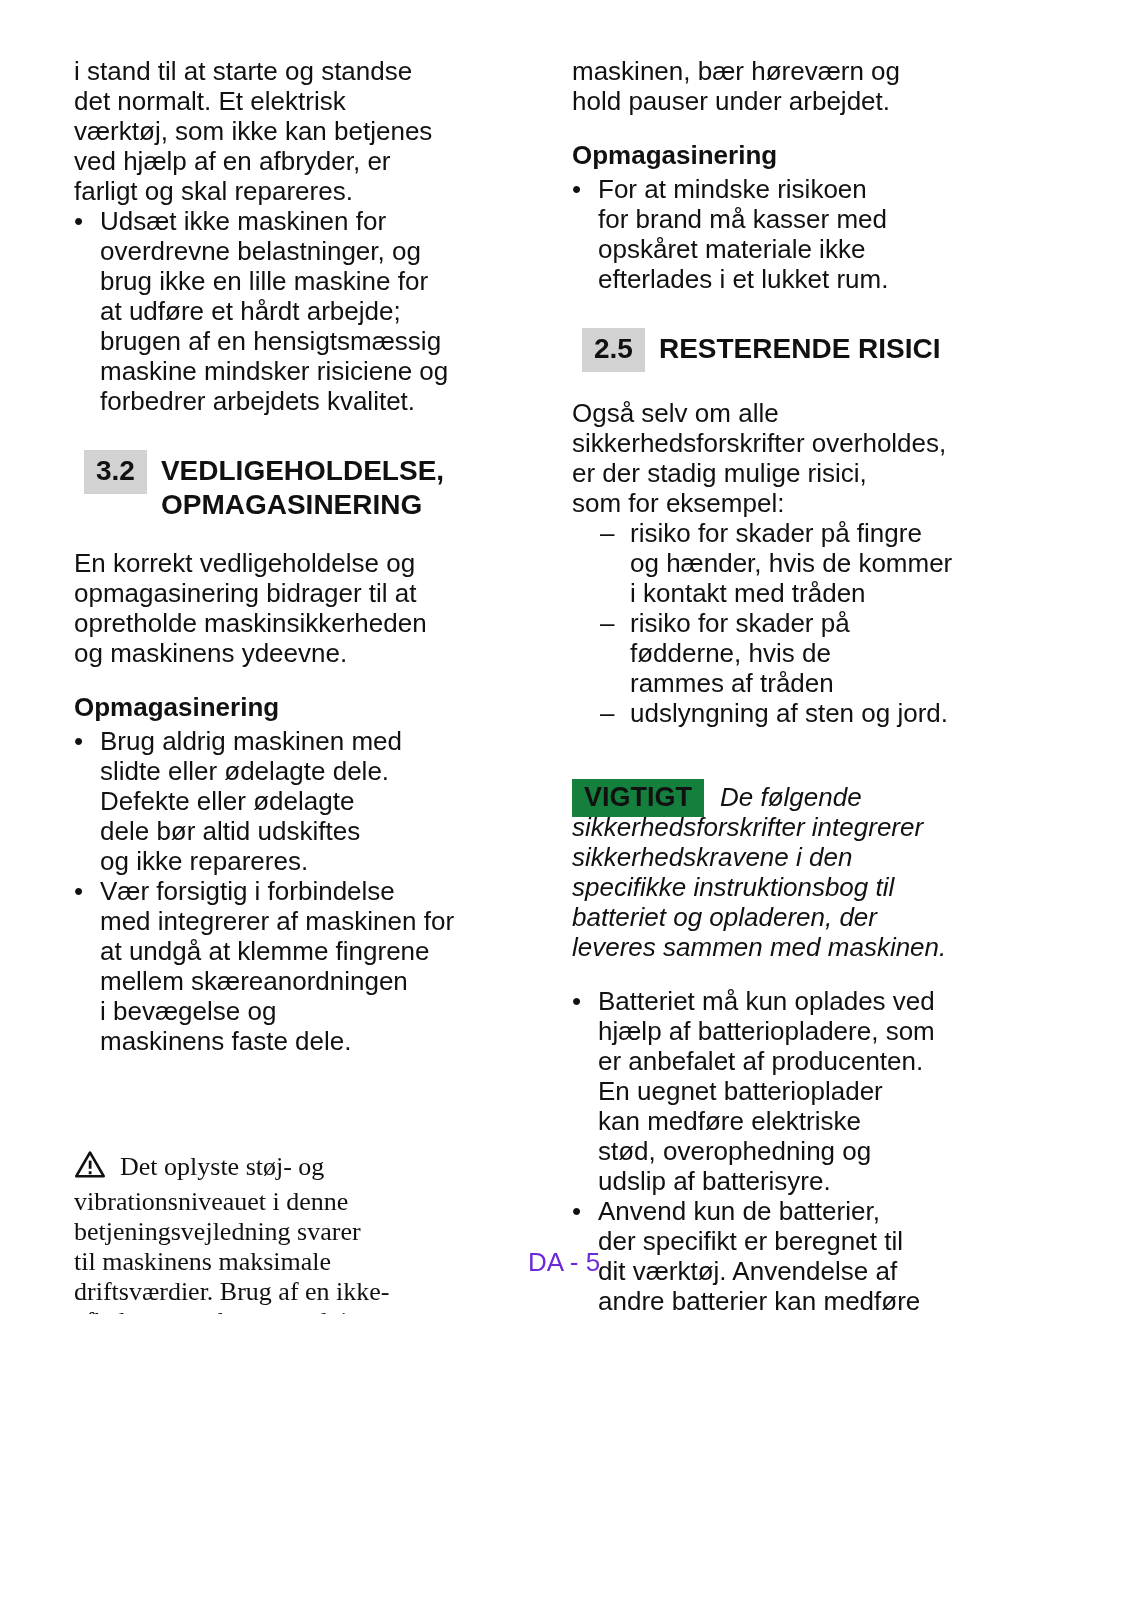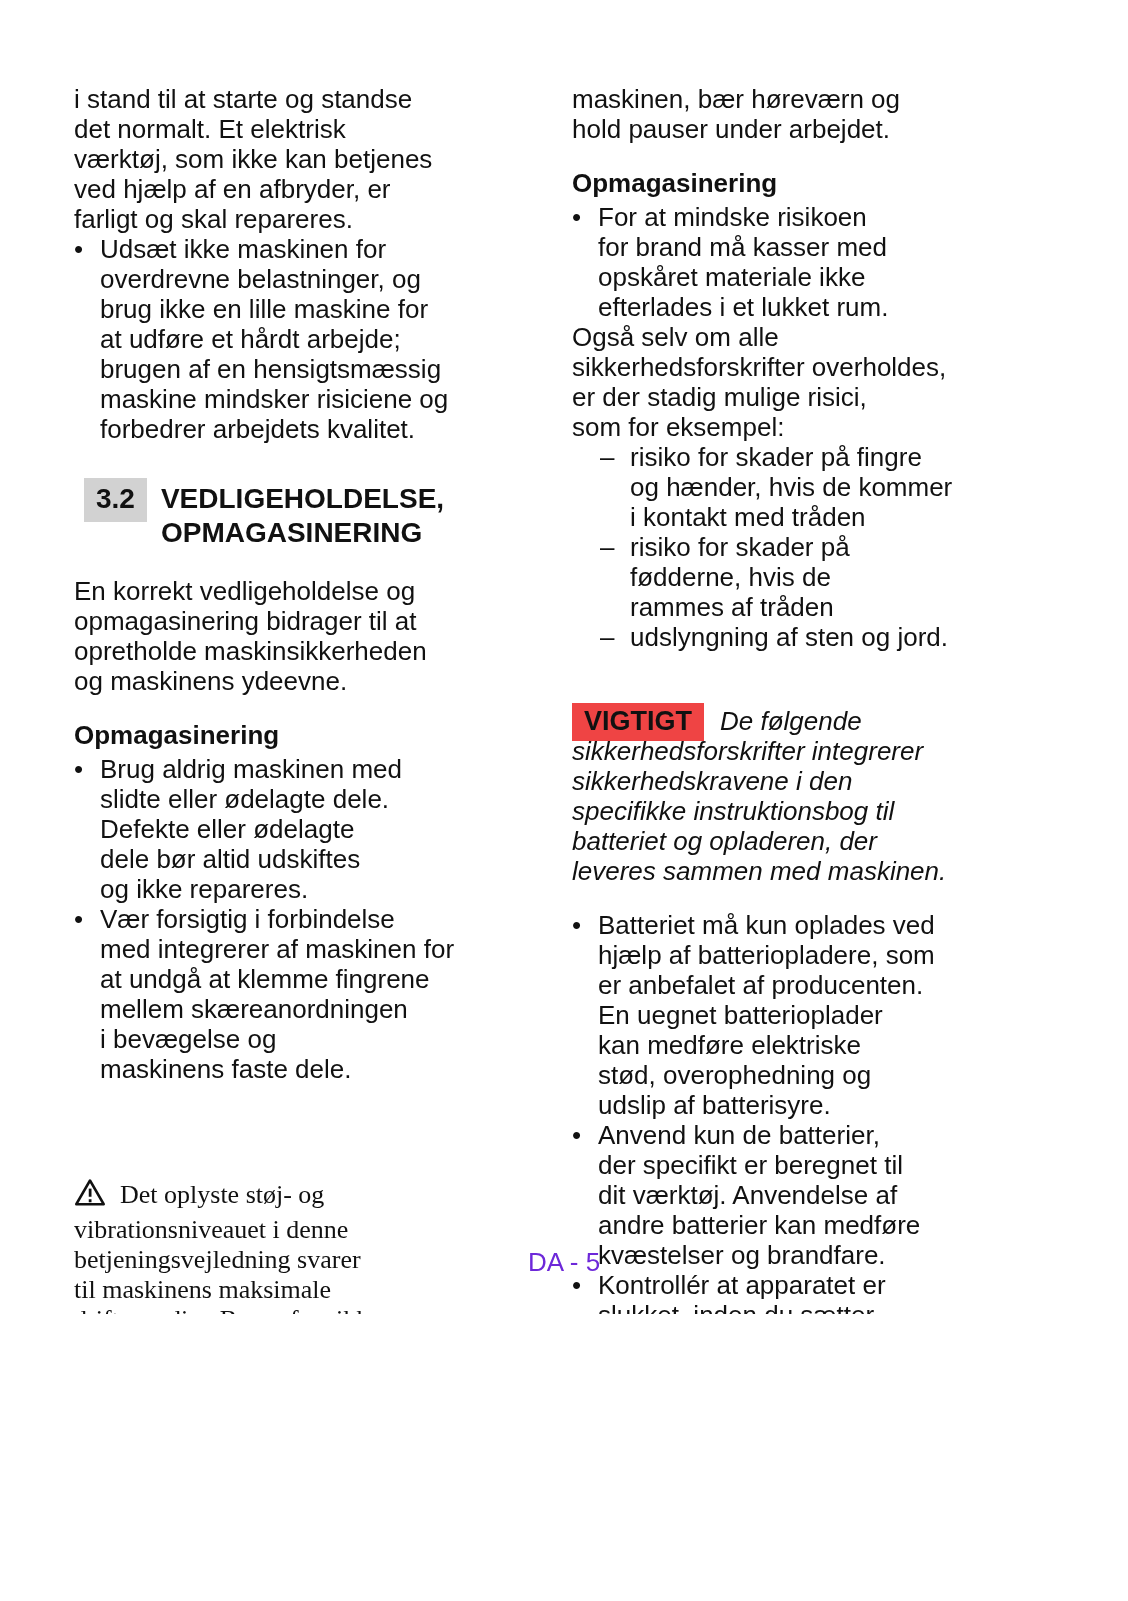--- a/index.html
+++ b/index.html
@@ -9,21 +9,21 @@
   }
   .page {
     position: relative;
     width: 1128px;
     height: 1314px;
     background: #ffffff;
     font-family: "Liberation Sans", sans-serif;
     color: #111111;
     overflow: hidden;
     box-sizing: border-box;
-    padding: 84px 80px 0 74px;
+    padding: 56px 80px 0 74px;
   }
   .columns {
     display: flex;
     gap: 36px;
   }
   .col {
     box-sizing: border-box;
   }
   .col-left  { width: 462px; flex: 0 0 462px; }
   .col-right { width: 476px; flex: 0 0 476px; }
@@ -83,21 +83,21 @@
   }
   .section-title {
     font-size: 28px;
     line-height: 34px;
     font-weight: bold;
     white-space: pre-line;
     padding-top: 4px;
   }
 
   .vigtigt-box {
-    background: #ef4444;
+    background: #15803d;
     font-size: 27px;
     font-weight: bold;
     font-style: normal;
     padding: 3px 12px 5px 12px;
     margin-right: 16px;
   }
   .vigtigt-para { margin-top: 0; }
 
   .warning-para { margin-top: 34px; font-family: Liberation Serif, serif; }
   .warning-icon {
@@ -205,20 +205,24 @@
       <div class="subheading">Opmagasinering</div>
 
       <div class="bullet-item">
         <span class="bullet-marker">•</span>
         <span class="body-text">For at mindske risikoen
 for brand må kasser med
 opskåret materiale ikke
 efterlades i et lukket rum.</span>
       </div>
 
+      <div class="section-heading">
+        <span class="section-number-box">2.5</span>
+        <span class="section-title">RESTERENDE RISICI</span>
+      </div>
 
       <p class="body-text">Også selv om alle
 sikkerhedsforskrifter overholdes,
 er der stadig mulige risici,
 som for eksempel:</p>
 
       <div class="dash-item">
         <span class="dash-marker">–</span>
         <span class="body-text">risiko for skader på fingre
 og hænder, hvis de kommer

